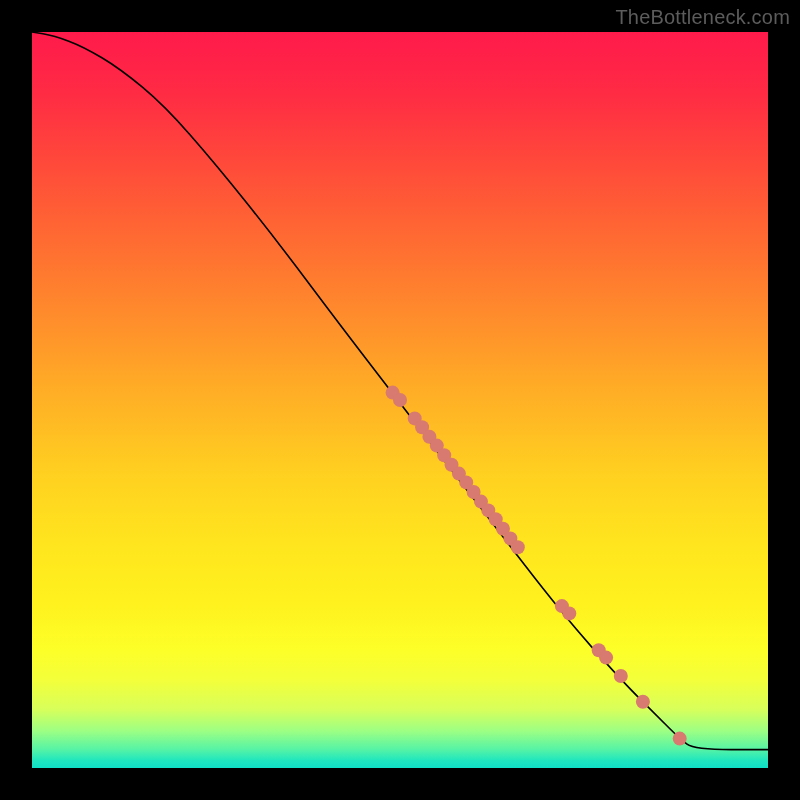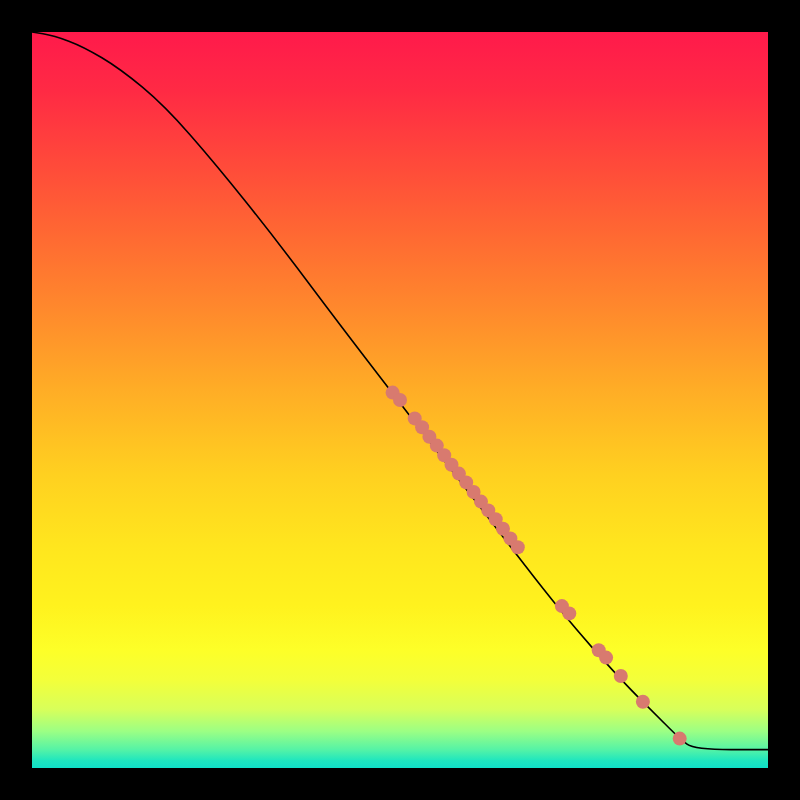--- a/index.html
+++ b/index.html
@@ -66,20 +66,21 @@
   }
   .dot {
     fill: #d87a6f;
     stroke: none;
   }
 </style>
 </head>
 <body>
 
 <div class="frame">
+  <div class="watermark">TheBottleneck.com</div>
 
   <div class="plot">
     <svg class="curve" viewBox="0 0 736 736">
       <path id="curvePath" class="curve-path" d="M0 0 Q 0.0 0.0 11.0 1.8 Q 22.1 3.7 36.8 9.2 Q 51.5 14.7 69.9 25.8 Q 88.3 36.8 110.4 55.2 Q 132.5 73.6 158.2 103.0 Q 184.0 132.5 213.4 169.3 Q 242.9 206.1 276.0 250.2 Q 309.1 294.4 345.9 342.2 Q 382.7 390.1 419.5 437.9 Q 456.3 485.8 493.1 533.6 Q 529.9 581.4 559.4 614.6 Q 588.8 647.7 607.2 666.1 Q 625.6 684.5 636.6 695.5 Q 647.7 706.6 655.0 712.1 Q 662.4 717.6 699.2 717.6 L 736.0 717.6"></path>
       <g id="dots">
           <circle cx="360.6" cy="360.6" r="7" class="dot"></circle>
           <circle cx="368.0" cy="368.0" r="7" class="dot"></circle>
           <circle cx="382.7" cy="386.4" r="7" class="dot"></circle>
           <circle cx="390.1" cy="395.2" r="7" class="dot"></circle>
           <circle cx="397.4" cy="404.8" r="7" class="dot"></circle>

